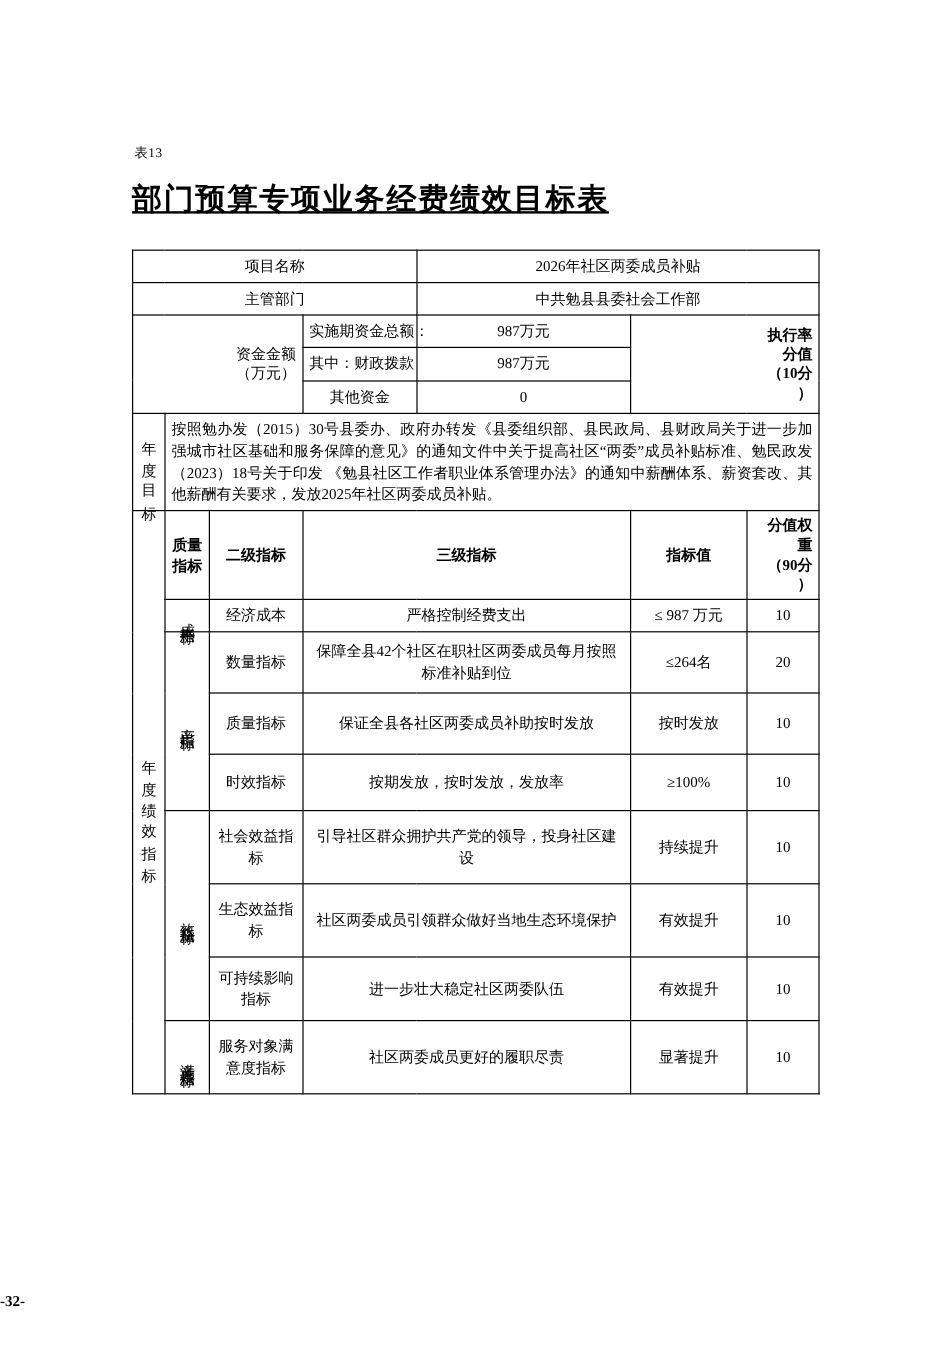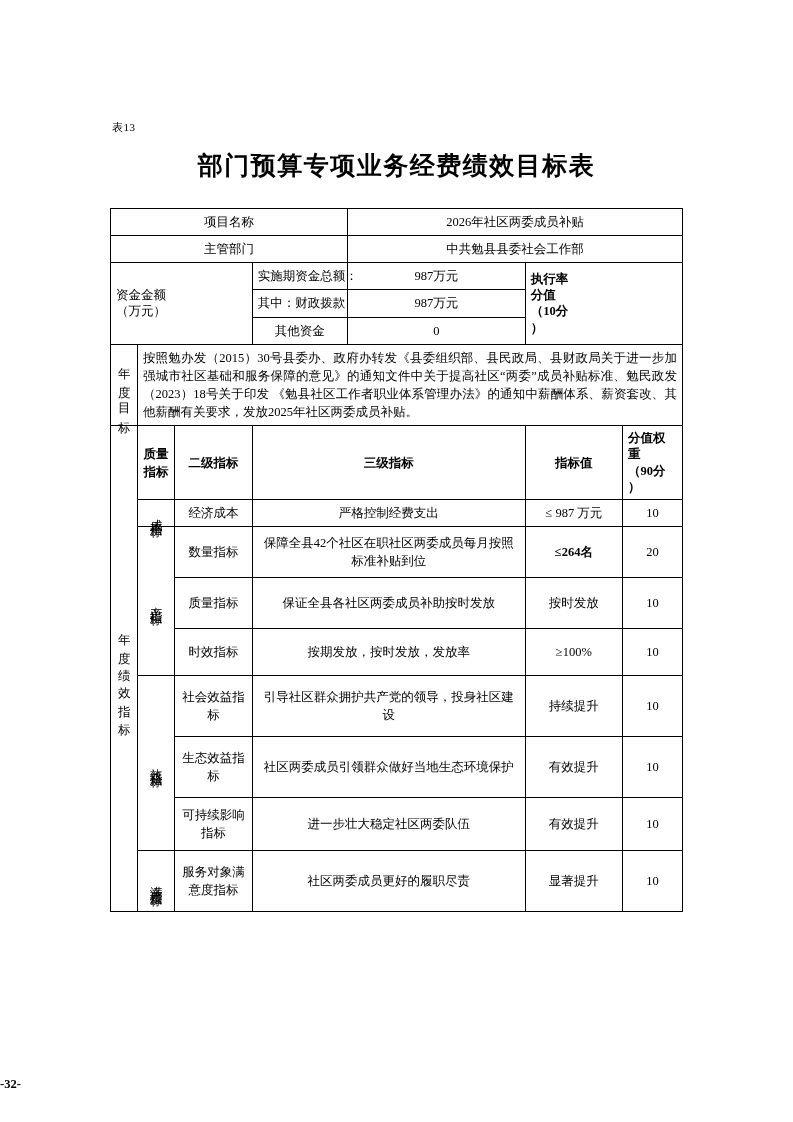--- a/index.html
+++ b/index.html
@@ -22,25 +22,26 @@
     height: 1122px;
     box-sizing: border-box;
     padding: 120px 110px 0 110px;
   }
   .table-label {
     font-size: 11px;
     letter-spacing: 0.5px;
     margin: 0 0 14px 2px;
   }
   .doc-title {
-    text-align: center;
+    text-align: left;
     font-size: 25px;
     font-weight: bold;
     letter-spacing: 1.5px;
     margin: 0 0 26px 0;
+    text-decoration: underline;
   }
   .doc-subtitle {
     text-align: center;
     font-size: 13.5px;
     margin: 0 0 22px 0;
   }
   table.main {
     width: 573px;
     border-collapse: collapse;
     table-layout: fixed;
@@ -65,40 +66,40 @@
     line-height: 1.15;
     display: inline-block;
   }
   .cellwrap-v {
     display: flex;
     align-items: center;
     justify-content: center;
     height: 100%;
   }
   .narrow-stack {
-    text-align: left;
+    text-align: right;
     line-height: 1.3;
   }
   .goaltext {
     font-size: 12.5px;
     line-height: 1.62;
     text-align: justify;
     text-justify: inter-ideograph;
     padding: 6px 6px 6px 6px;
   }
   .pagenum {
     position: absolute;
     bottom: 30px;
     left: 0;
     width: 793px;
     font-size: 12.5px;
     font-weight: bold;
   }
   .nowrapcell { white-space: nowrap; }
-  .b264 { font-weight: bold; font-size: 13.5px; }
+  .b264 { font-weight: normal; font-size: 13.5px; }
 </style>
 </head>
 <body>
 
 <div class="page">
 
   <div class="table-label">表13</div>
 
   <div class="doc-title">部门预算专项业务经费绩效目标表</div>
 

